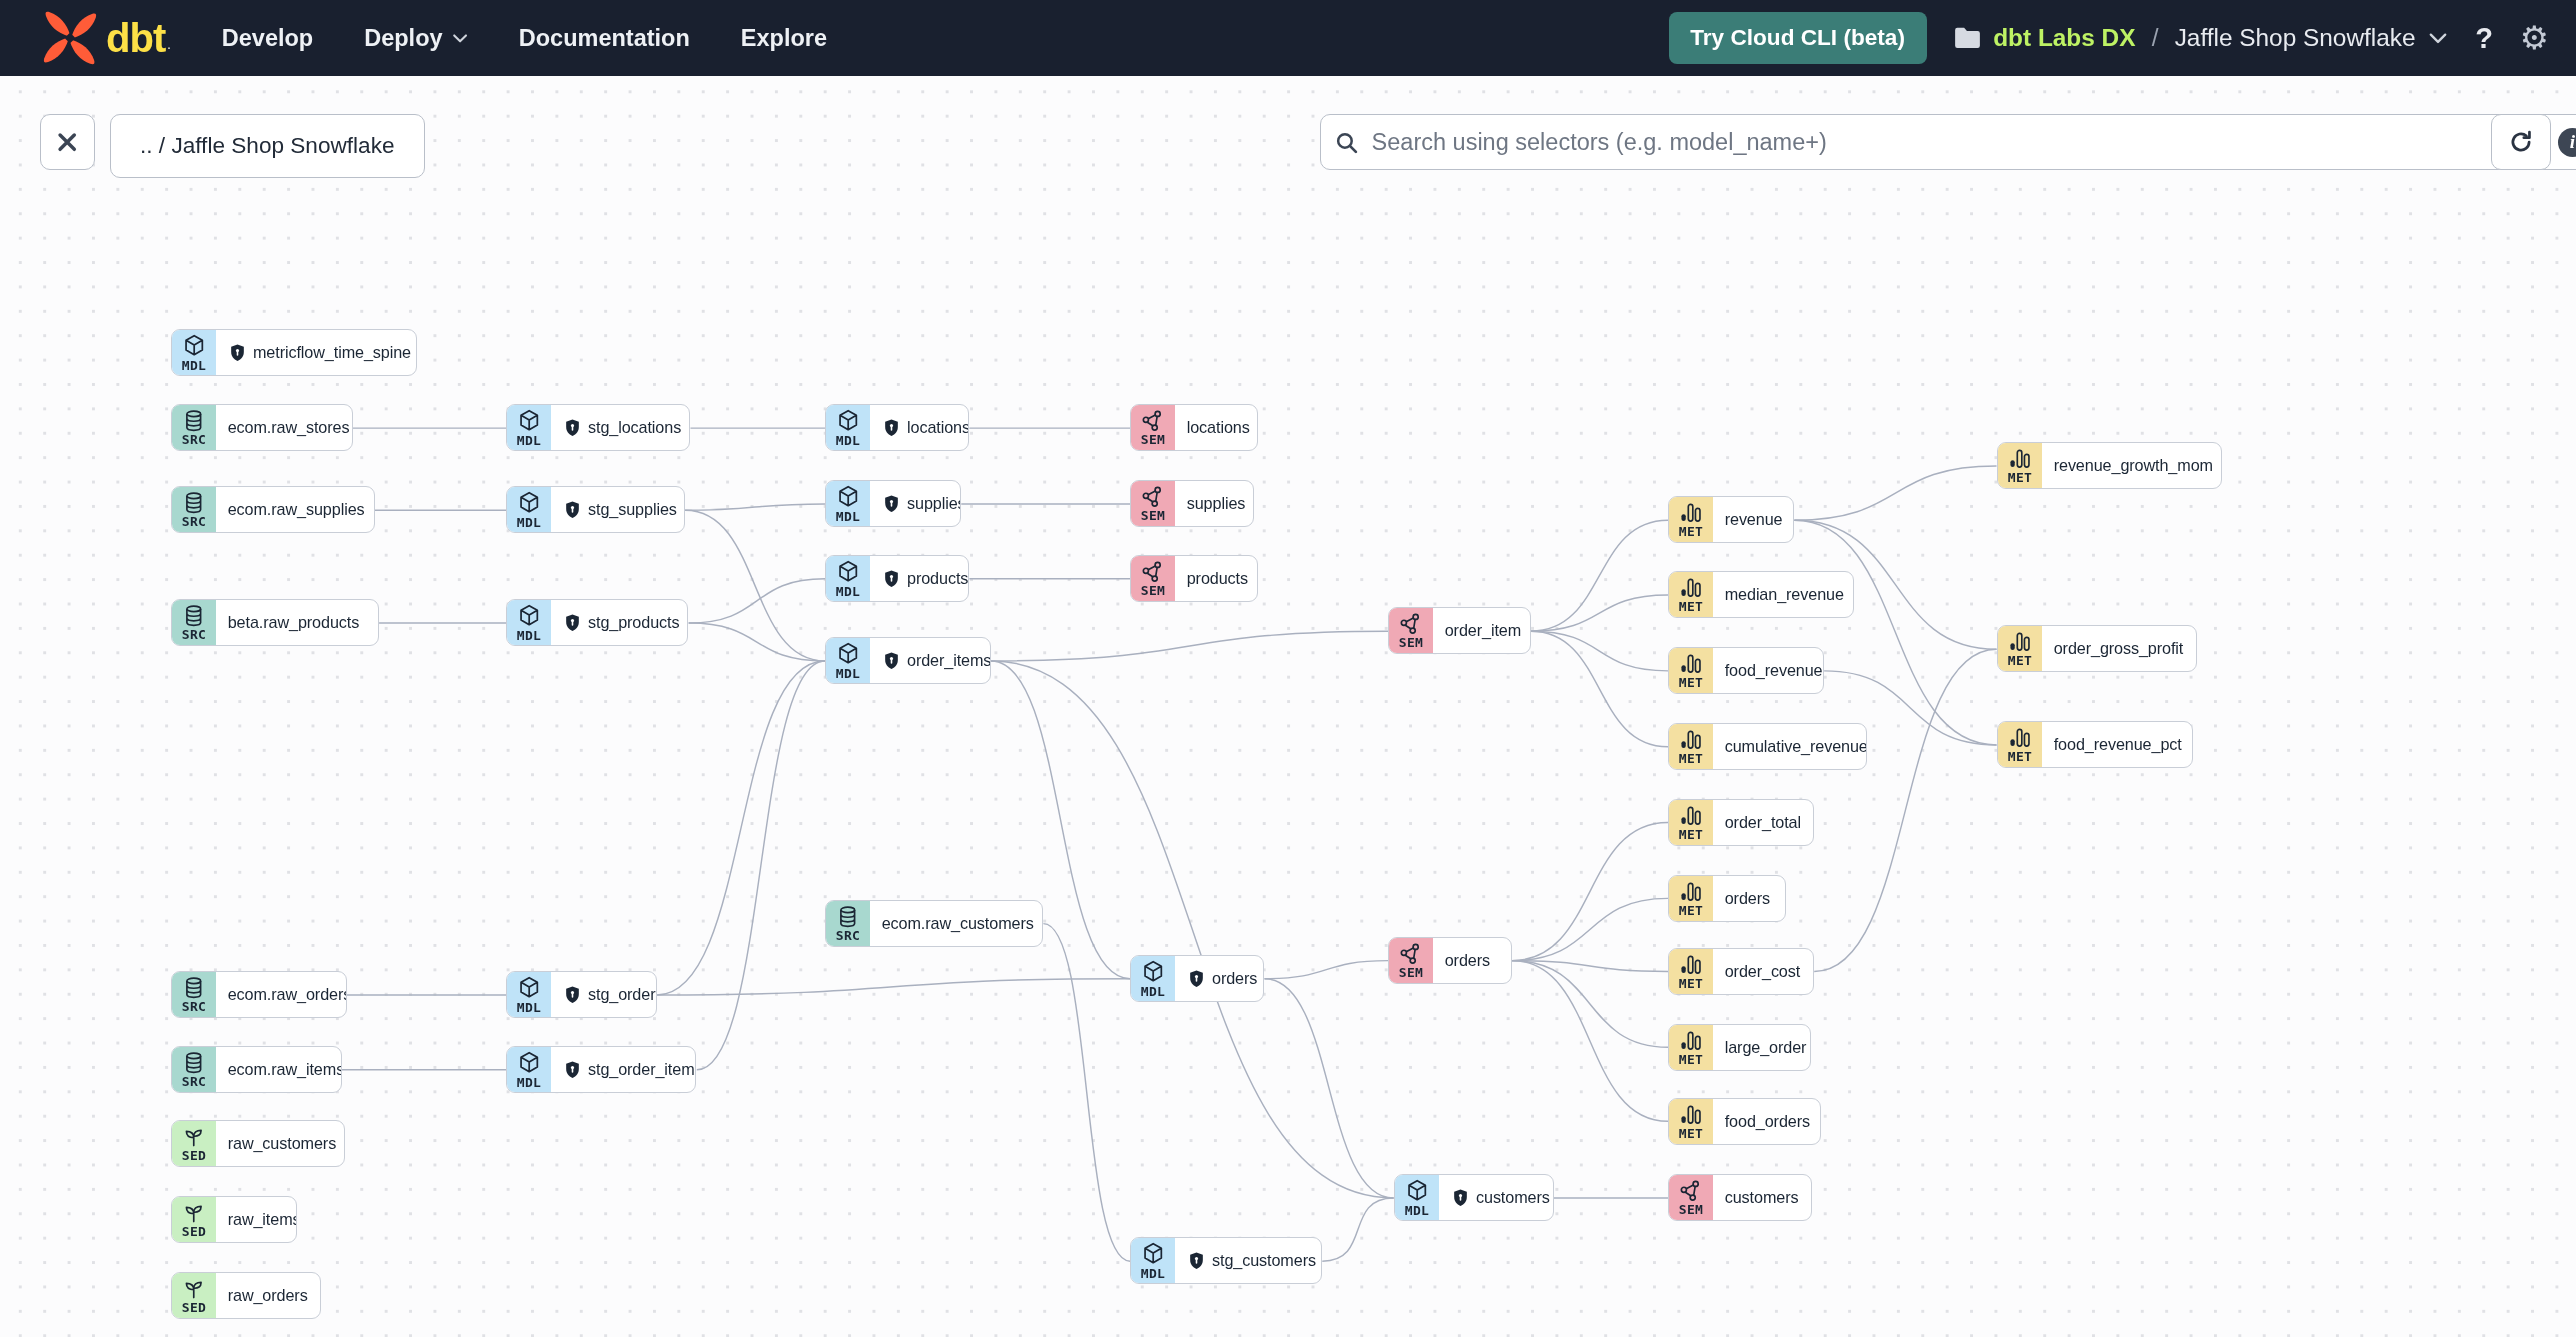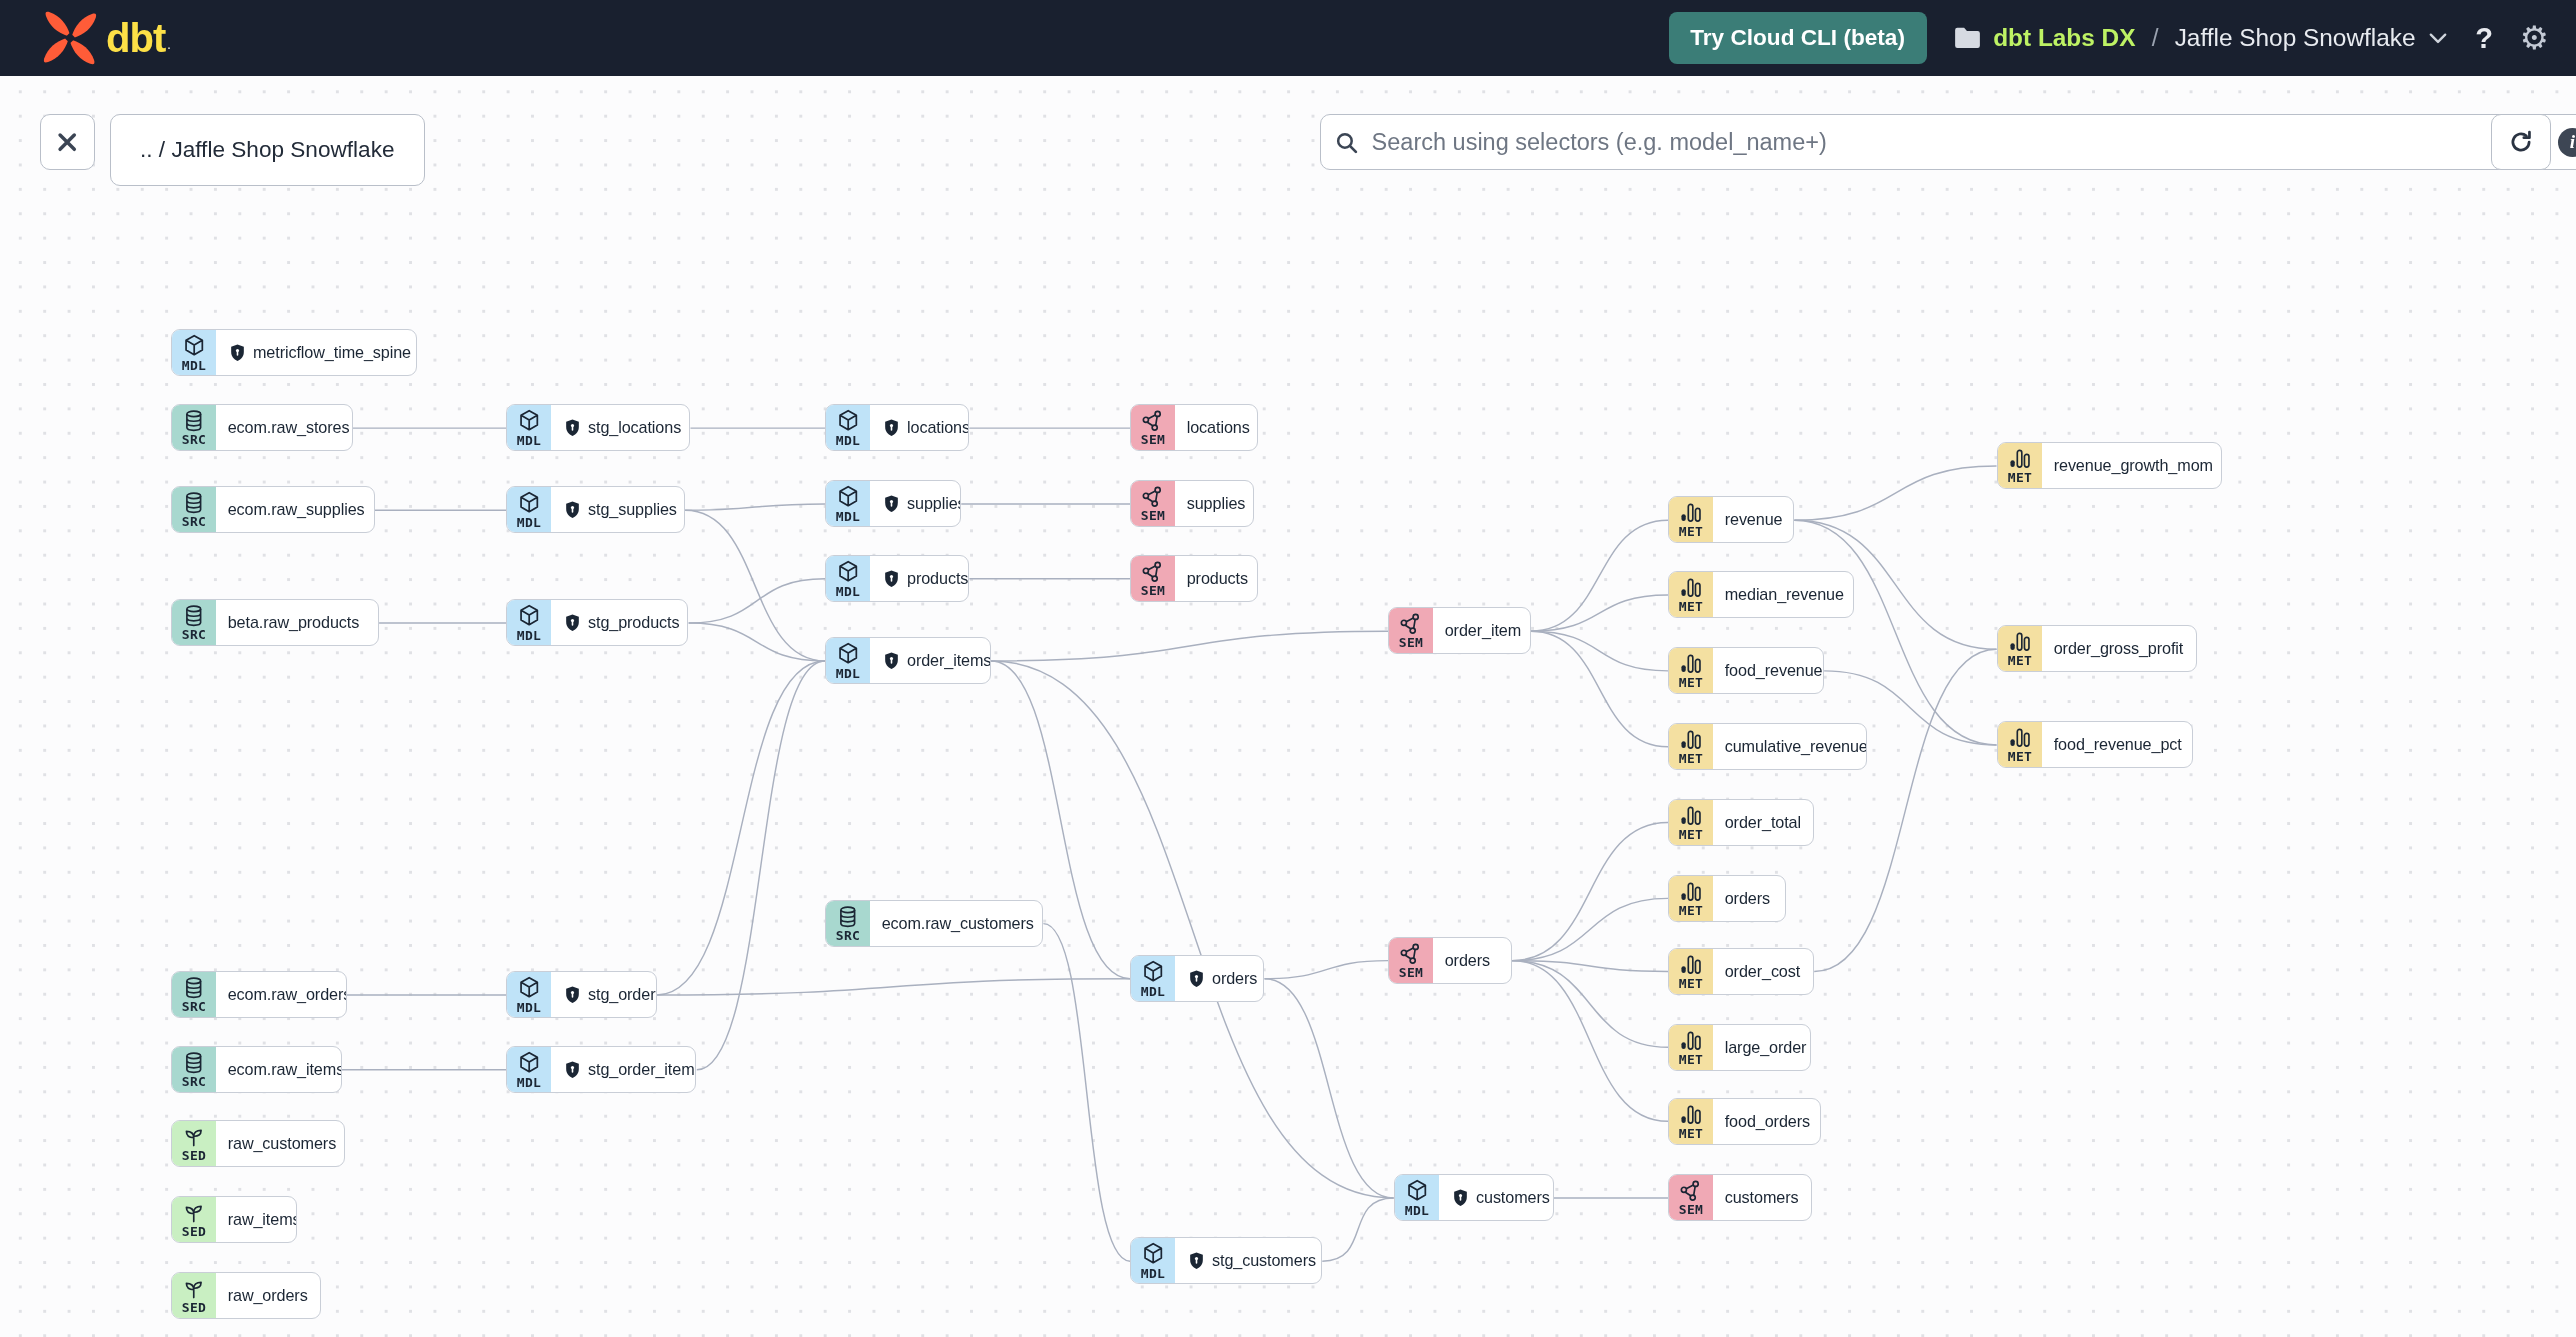--- a/index.html
+++ b/index.html
@@ -29,21 +29,21 @@
   
   .canvas { position:absolute; top:76px; left:0; right:0; bottom:0;
     background-color:#fcfcfd;
     background-image:radial-gradient(circle, #e0e1e5 1.5px, transparent 1.5px);
     background-size:24.4px 24.4px; background-position:8.1px 3.6px; }
 
   
   .tool-btn { position:absolute; background:#ffffff; border:1.6px solid #b9bfc9;
     border-radius:10px; display:flex; align-items:center; justify-content:center; cursor:pointer; }
   .close-btn { left:40px; top:38px; width:55px; height:56px; }
-  .crumb-pill { position:absolute; left:110px; top:38px; height:72px; padding:0 29px;
+  .crumb-pill { position:absolute; left:110px; top:38px; height:64px; padding:0 29px;
     background:#ffffff; border:1.6px solid #b9bfc9; border-radius:10px;
     display:flex; align-items:center; font-size:22.6px; color:#222b38; cursor:pointer; }
   .search-wrap { position:absolute; left:1320px; top:38px; width:1281px; height:56px;
     background:#ffffff; border:1.6px solid #b9bfc9; border-radius:10px;
     display:flex; align-items:center; padding:0 13px; }
   .search-wrap input { flex:1; border:none; outline:none; font-size:23.5px; color:#222b38;
     font-family:"Liberation Sans", sans-serif; margin-left:12.6px; background:transparent; }
   .search-wrap input::placeholder { color:#6e7683; }
   .info-dot { width:29px; height:29px; border-radius:50%; background:#3d4654; color:#ffffff;
     font-size:19px; font-weight:700; display:flex; align-items:center; justify-content:center;
@@ -73,20 +73,37 @@
         <path d="M34 30 C38 17 46 8 58 3.5 C62.5 2.2 63.8 3.5 62.5 8 C58 20 49 28 36 32 Z"></path>
         <path d="M30 34 C26 47 18 56 6 60.5 C1.5 61.8 0.2 60.5 1.5 56 C6 44 15 36 28 32 Z"></path>
         <path d="M34 34 C47 38 56 46 60.5 58 C61.8 62.5 60.5 63.8 56 62.5 C44 58 36 49 32 36 Z"></path>
         <path d="M30 30 C17 26 8 18 3.5 6 C2.2 1.5 3.5 0.2 8 1.5 C20 6 28 15 32 28 Z"></path>
       </g>
       <rect x="27.5" y="27.5" width="9" height="9" rx="1.5" transform="rotate(45 32 32)" fill="#19202f"></rect>
     </svg>
     <span class="logo-text">dbt</span>
     <span class="logo-dot">.</span>
   </div>
+  <nav class="main-nav" id="main-nav">
+      <a class="nav-item">
+        <span>Develop</span>
+      </a>
+      <a class="nav-item">
+        <span>Deploy</span>
+        <svg width="16.2" height="10.8" viewBox="0 0 22 14">
+          <polyline points="3,3 11,11 19,3" fill="none" stroke="#cfd4dc" stroke-width="2.8" stroke-linecap="round" stroke-linejoin="round"></polyline>
+        </svg>
+      </a>
+      <a class="nav-item">
+        <span>Documentation</span>
+      </a>
+      <a class="nav-item">
+        <span>Explore</span>
+      </a>
+    </nav>
   <div class="header-right">
     <button class="cta-btn">Try Cloud CLI (beta)</button>
     <div class="acct">
       <svg width="27" height="23.5" viewBox="0 0 24 20">
         <path d="M1 3 a2 2 0 0 1 2-2 h6 l2.5 3 H21 a2 2 0 0 1 2 2 v11 a2 2 0 0 1-2 2 H3 a2 2 0 0 1-2-2 Z" fill="#d6dae2"></path>
       </svg>
       <b>dbt Labs DX</b>
       <span class="sep">/</span>
       <span>Jaffle Shop Snowflake</span>
       <svg width="20" height="12.6" viewBox="0 0 22 14">

